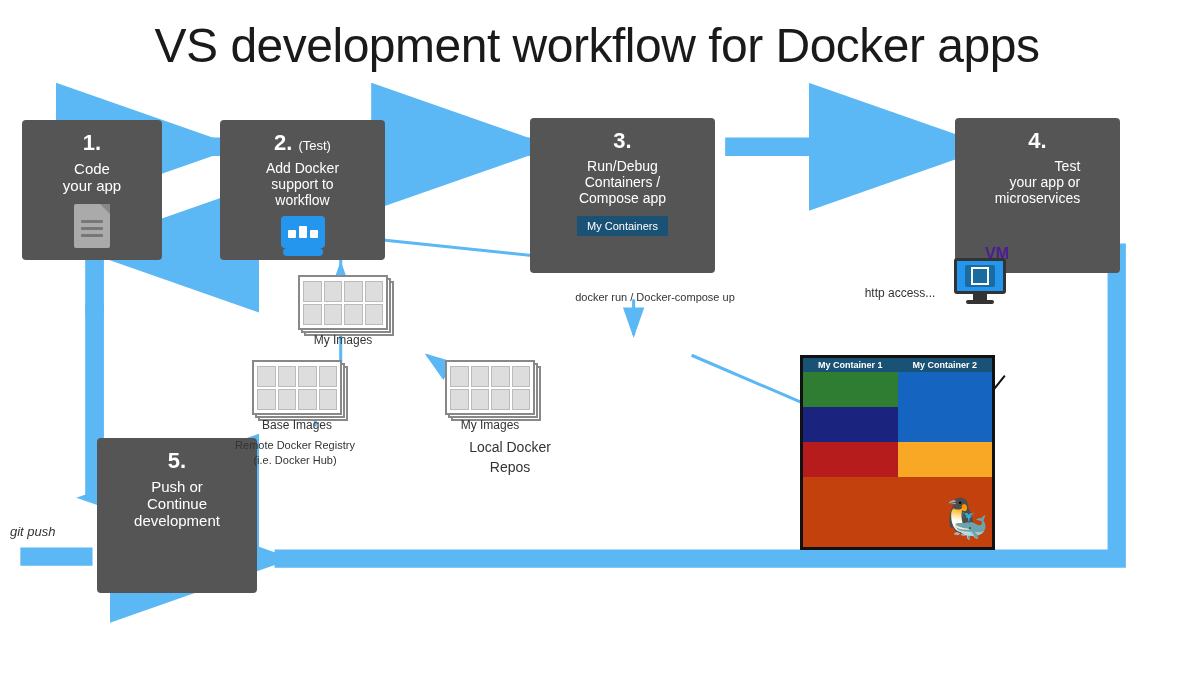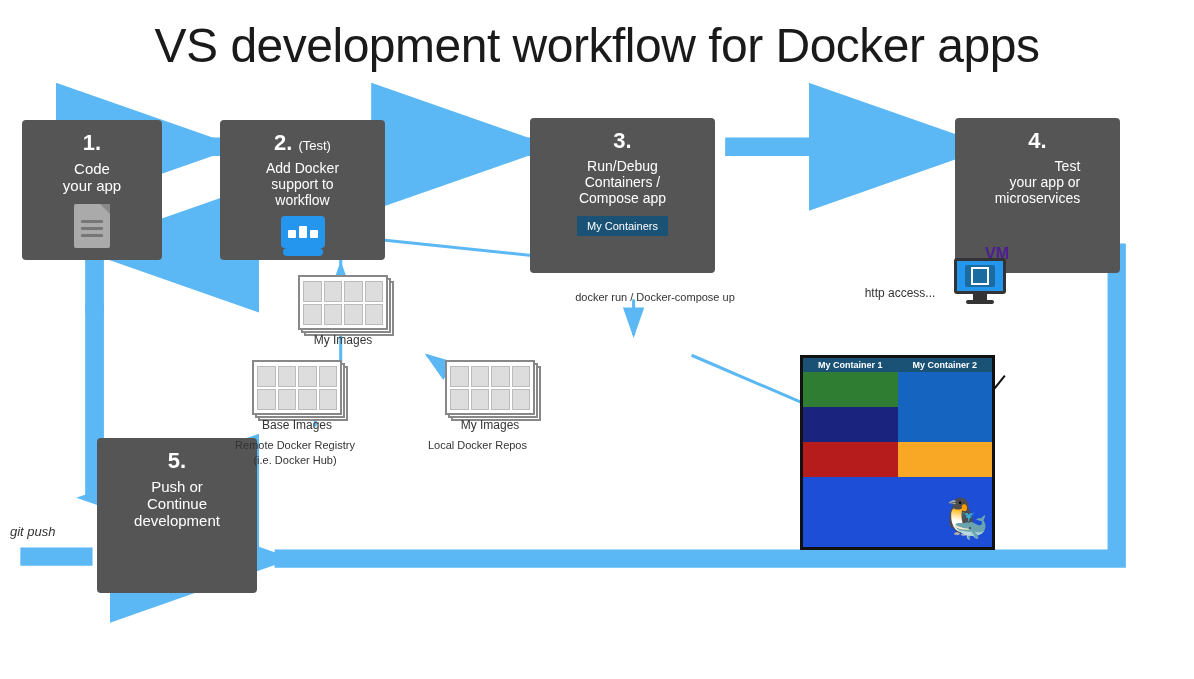--- a/index.html
+++ b/index.html
@@ -229,21 +229,21 @@
     </div>
   </div>
   <div style="position:absolute;top:58px;left:0;width:90px;text-align:center;font-size:12px;color:#333;">My
 Images</div>
 </div>
 
 <div style="position:absolute;top:438px;left:235px;width:120px;text-align:center;font-size:11px;color:#333;line-height:1.4;">Remote
 Docker Registry
 (i.e. Docker Hub)</div>
 
-<div style="position:absolute;top:438px;left:427px;width:100px;text-align:right;font-size:11px;color:#333;line-height:1.4;">Local
+<div style="position:absolute;top:438px;left:460px;width:100px;text-align:center;font-size:14px;color:#333;line-height:1.4;">Local
 Docker
 Repos</div>
 
 <div style="position:absolute;top:290px;left:575px;width:160px;text-align:center;font-size:11px;color:#333;line-height:1.4;">docker run /
 Docker-compose up</div>
 
 <div style="position:absolute;top:285px;left:860px;width:80px;text-align:center;font-size:12px;color:#333;line-height:1.4;">http
 access...</div>
 
 <div style="position:absolute;top:245px;left:985px;font-size:16px;color:#4c1d95;font-weight:600;">VM</div>
@@ -253,21 +253,21 @@
   <div style="width:52px;height:36px;background:#2496ed;border:3px solid #333;border-radius:3px;display:flex;align-items:center;justify-content:center;">
     <div style="width:30px;height:22px;background:#1a6ba0;border-radius:2px;display:flex;align-items:center;justify-content:center;">
 
       <div style="width:18px;height:18px;border:2px solid #fff;"></div>
     </div>
   </div>
   <div style="width:14px;height:6px;background:#333;"></div>
   <div style="width:28px;height:4px;background:#333;border-radius:2px;"></div>
 </div>
 
-<div style="position:absolute;top:355px;left:800px;width:195px;height:195px;border:3px solid #111;background:#1d4ed8;">
+<div style="position:absolute;top:355px;left:800px;width:195px;height:195px;border:3px solid #111;background:#c2410c;">
 
   <div style="display:flex;width:100%;">
     <div style="width:50%;padding:2px;font-size:9px;color:#fff;background:#1a5276;text-align:center;font-weight:600;">My
 Container 1</div>
     <div style="width:50%;padding:2px;font-size:9px;color:#fff;background:#1a5276;text-align:center;font-weight:600;">My
 Container 2</div>
   </div>
 
   <div style="display:flex;width:100%;height:35px;">
     <div style="width:50%;background:#2e7d32;"></div>

